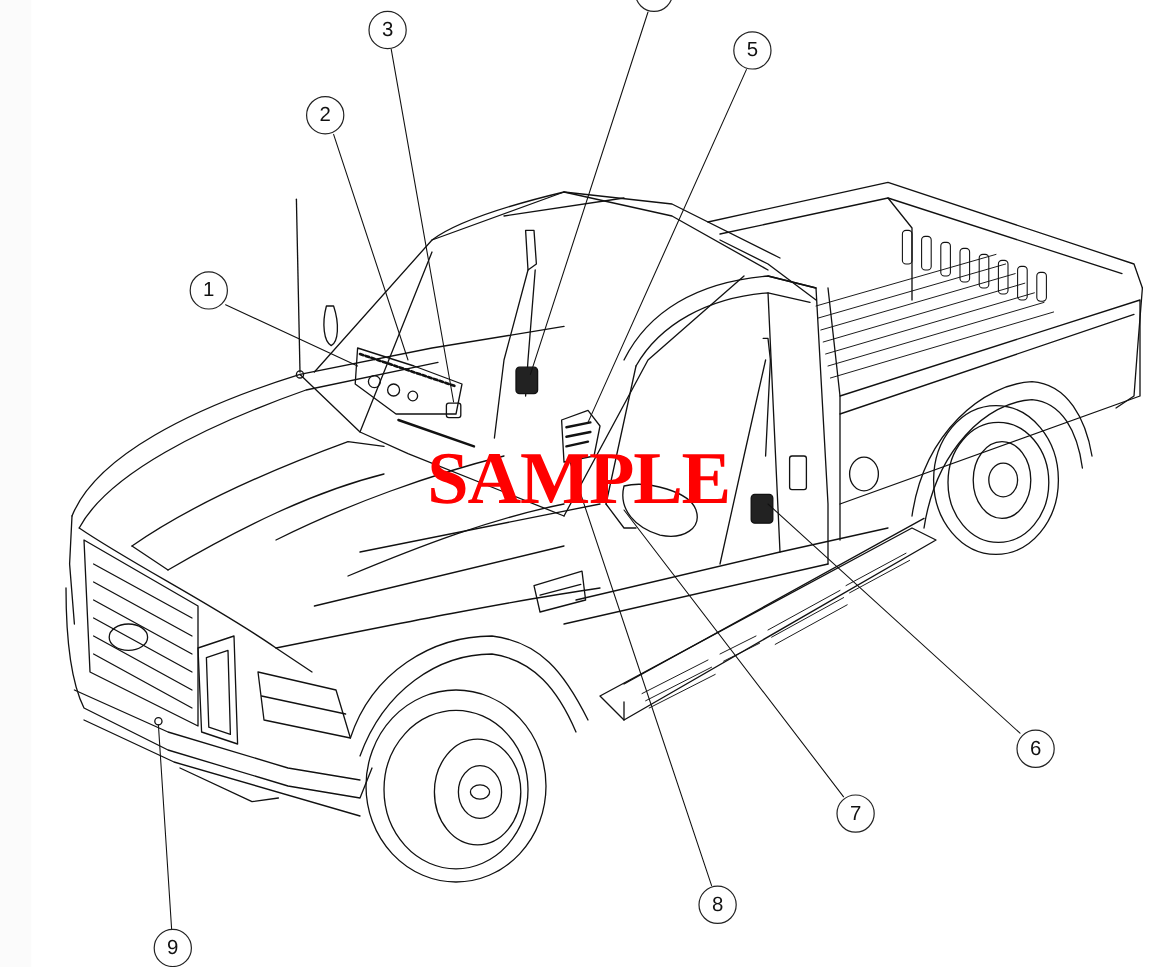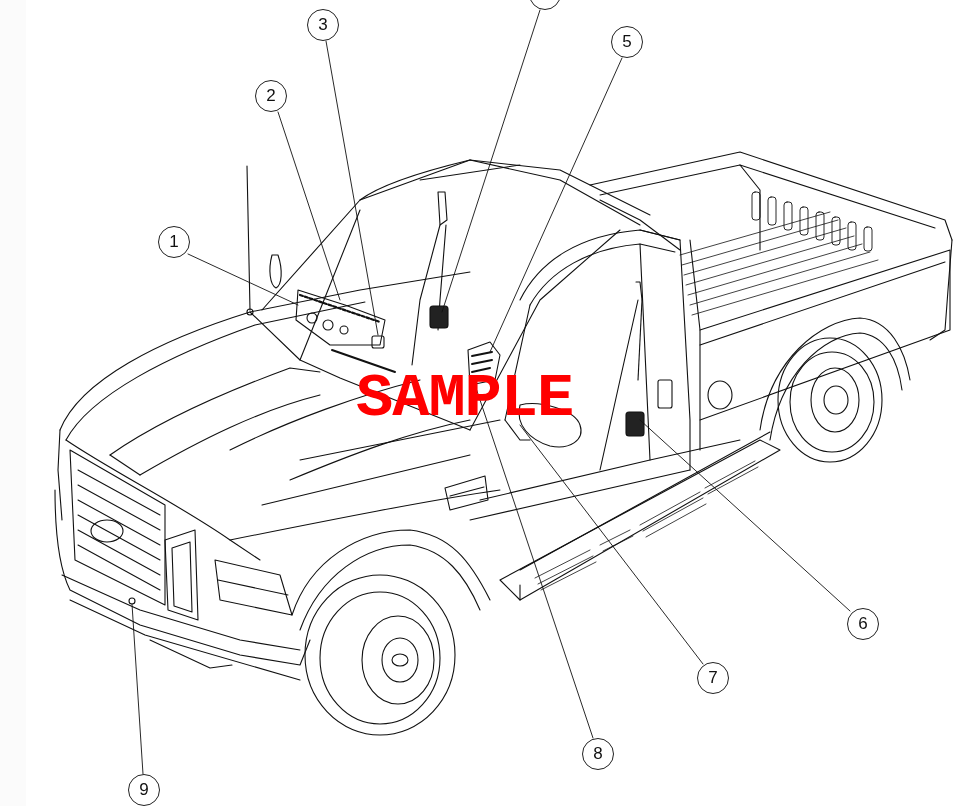--- a/index.html
+++ b/index.html
@@ -5,21 +5,21 @@
     html, body { margin: 0; padding: 0; background: #ffffff; }
     body { width: 974px; height: 806px; position: relative; overflow: hidden; font-family: "Liberation Sans", sans-serif; }
     .left-strip { position: absolute; left: 0; top: 0; width: 26px; height: 806px; background: #fbfbfb; }
     svg.drawing { position: absolute; left: 0; top: 0; }
     .callout {
       position: absolute; width: 32px; height: 32px; border: 1.2px solid #222; border-radius: 50%;
       background: #fff; box-sizing: border-box; display: flex; align-items: center; justify-content: center;
       font-family: "Liberation Sans", sans-serif; font-size: 17px; color: #111;
     }
     .watermark {
-      position: absolute; left: 356px; top: 368px; font-family: Liberation Mono, monospace;
+      position: absolute; left: 356px; top: 368px; font-family: Liberation Serif, serif;
       font-weight: bold; font-size: 62px; letter-spacing: -1px; color: #ff0000; line-height: 1;
     }
   </style>
 </head>
 <body>
 
 <div class="left-strip"></div>
 
 <svg class="drawing" width="974" height="806" viewBox="0 0 974 806" fill="none" stroke="#111" stroke-width="1.1" stroke-linejoin="round" stroke-linecap="round">
 

